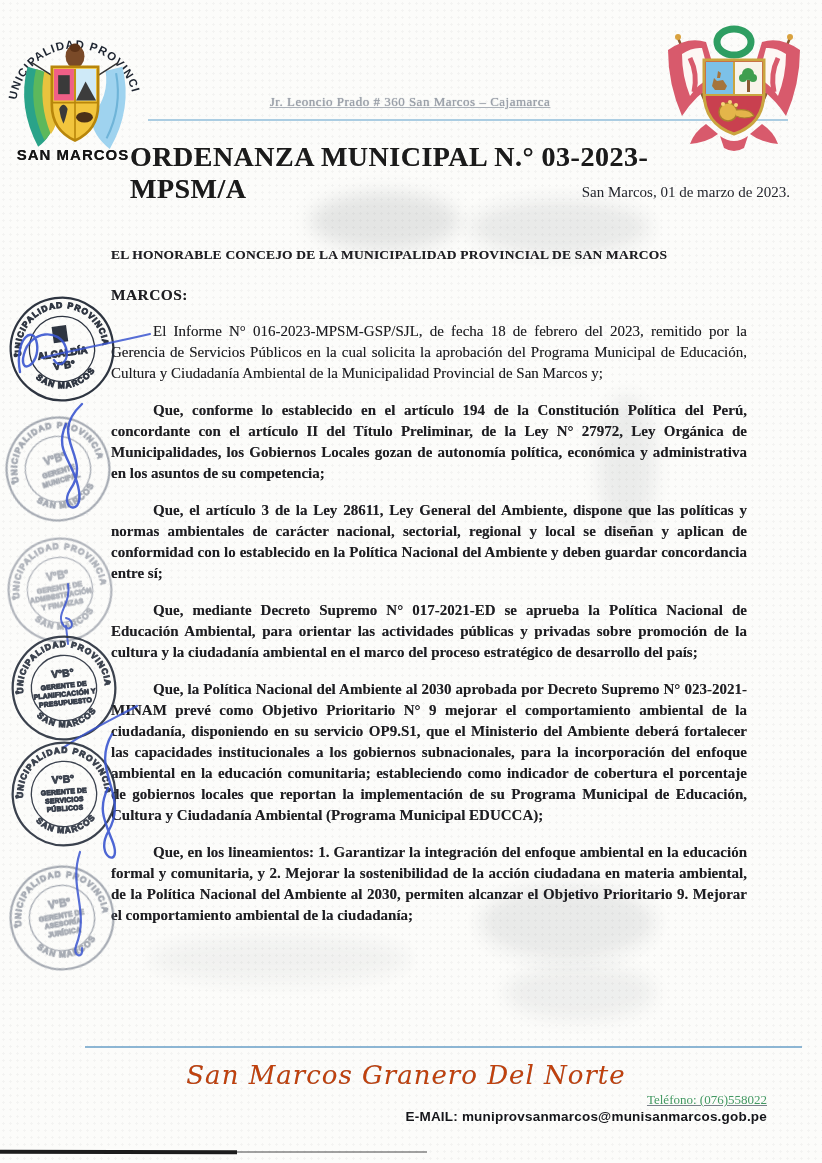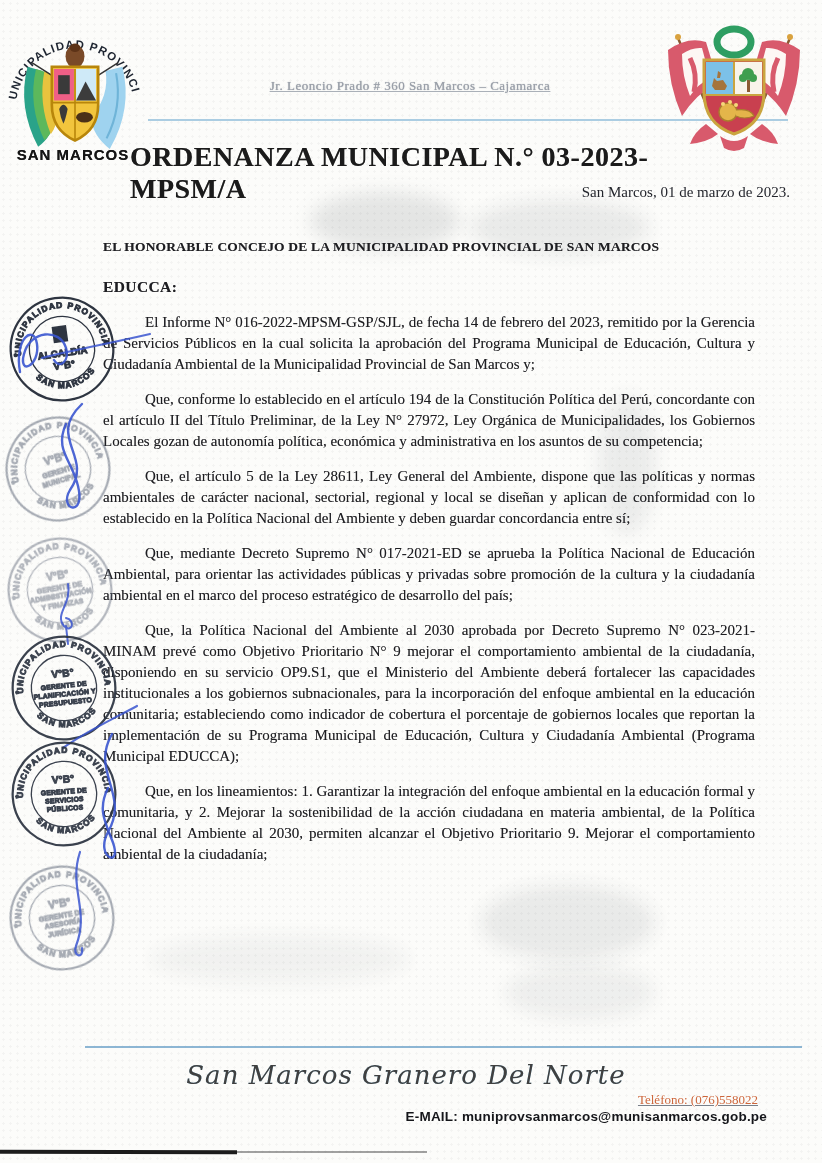--- a/index.html
+++ b/index.html
@@ -27,21 +27,21 @@
     position:absolute;left:10px;top:146px;width:126px;text-align:center;
     font-family:"Liberation Sans",sans-serif;font-weight:bold;font-size:15px;
     letter-spacing:1px;color:#151515;text-shadow:0 0 .6px #333;
   }
   .org-name{
     position:absolute;left:150px;top:50px;width:520px;text-align:center;
     font-size:21px;font-weight:bold;letter-spacing:1px;color:#222;
     text-shadow:0 0 .5px rgba(20,20,20,.55);
   }
   .address{
-    position:absolute;left:150px;top:78px;width:520px;text-align:center;
+    position:absolute;left:150px;top:94px;width:520px;text-align:center;
     font-size:13px;color:#9aa0a9;letter-spacing:.5px;
     text-shadow:0 0 1px rgba(140,145,155,.9);
     text-decoration:underline;text-decoration-color:#aab0b8;
   }
   .head-rule{position:absolute;left:148px;top:119px;width:640px;height:2px;background:#9cc4dd;opacity:.85;}
   .peru-coat{position:absolute;left:660px;top:20px;width:148px;height:140px;}
 
   .doc-title{
     position:absolute;left:130px;top:141px;width:600px;
     font-size:28px;font-weight:bold;letter-spacing:.5px;color:#1b1b1b;
@@ -51,39 +51,39 @@
     position:absolute;right:32px;top:184px;
     font-size:15px;color:#23252c;margin-left:12px;
   }
 
   
   .body-col{
     position:absolute;left:95px;top:228px;width:668px;
     font-size:15px;line-height:21px;text-align:justify;
     color:#1e1e22;text-shadow:0 0 .4px rgba(30,30,35,.45);
   }
-  .body-col p{margin:8px;}
+  .body-col p{margin:16px;}
   .b-head{font-weight:bold;font-size:13.5px;letter-spacing:.2px;}
   .p-intro{margin-top:22px !important;}
   .lbl{font-weight:bold;font-size:15.5px;margin-top:19px !important;letter-spacing:.4px;}
   .lbl-big{font-weight:bold;font-size:18px;margin-top:24px !important;letter-spacing:.4px;}
-  .p-std{margin-top:14px !important;text-indent:42px;}
+  .p-std{margin-top:14px !important;text-indent:42px;font-weight:bold;}
   .p-first{margin-top:15px !important;text-indent:42px;}
 
   .strike-line{position:absolute;left:85px;top:1046px;width:717px;height:2px;background:#79a9cc;opacity:.85;}
 
   
   .slogan{
     position:absolute;left:0;top:1060px;width:812px;text-align:center;
     font-family:"DejaVu Serif",serif;font-style:italic;
-    font-size:26px;letter-spacing:1px;color:#404040;
+    font-size:26px;letter-spacing:1px;color:#c2410c;
     text-shadow:0 0 .6px rgba(130,195,230,.8);
   }
   .phone{
-    position:absolute;right:64px;top:1092px;font-size:13px;color:#c2410c;opacity:.8;
+    position:absolute;right:55px;top:1092px;font-size:13px;color:#15803d;opacity:.8;
     font-family:"Liberation Serif",serif;
     text-decoration:underline;text-decoration-color:#58606e;
   }
   .email{
     position:absolute;right:55px;top:1109px;font-size:13.5px;color:#15161a;
     font-family:"Liberation Sans",sans-serif;font-weight:bold;letter-spacing:.2px;text-align:right;
   }
   .scan-line{position:absolute;left:0;top:1150px;width:237px;height:4px;background:#1c1c1c;transform:skewY(.15deg);}
   .scan-line-tail{position:absolute;left:237px;top:1151px;width:190px;height:2px;background:#555;opacity:.55;}
 
@@ -194,24 +194,24 @@
     <path d="M46 104 Q34 112 30 124 Q48 122 58 114" fill="#d85a6c"></path>
     <path d="M102 104 Q114 112 118 124 Q100 122 90 114" fill="#d85a6c"></path>
     <path d="M60 116 Q74 126 88 116 L84 128 Q74 134 64 128 Z" fill="#d85a6c"></path>
   </svg>
 
   <div class="doc-title">ORDENANZA MUNICIPAL N.° 03-2023-MPSM/A</div>
   <div class="dateline">San Marcos, 01 de marzo de 2023.</div>
 
   <div class="body-col">
     <p class="b-head">EL HONORABLE CONCEJO DE LA MUNICIPALIDAD PROVINCIAL DE SAN MARCOS</p>
-    <p class="lbl">EDUCCA:</p>
-    <p class="p-first">El Informe N° 016-2022-MPSM-GSP/SJL, de fecha 14 de febrero del 2023, remitido por la Gerencia de Servicios Públicos en la cual solicita la aprobación del Programa Municipal de Educación, Cultura y Ciudadanía Ambiental de la Municipalidad Provincial de San Marcos y;</p>
+    <p class="lbl">MARCOS:</p>
+    <p class="p-first">El Informe N° 016-2023-MPSM-GSP/SJL, de fecha 18 de febrero del 2023, remitido por la Gerencia de Servicios Públicos en la cual solicita la aprobación del Programa Municipal de Educación, Cultura y Ciudadanía Ambiental de la Municipalidad Provincial de San Marcos y;</p>
     <p class="p-std">Que, conforme lo establecido en el artículo 194 de la Constitución Política del Perú, concordante con el artículo II del Título Preliminar, de la Ley N° 27972, Ley Orgánica de Municipalidades, los Gobiernos Locales gozan de autonomía política, económica y administrativa en los asuntos de su competencia;</p>
-    <p class="p-std">Que, el artículo 5 de la Ley 28611, Ley General del Ambiente, dispone que las políticas y normas ambientales de carácter nacional, sectorial, regional y local se diseñan y aplican de conformidad con lo establecido en la Política Nacional del Ambiente y deben guardar concordancia entre sí;</p>
+    <p class="p-std">Que, el artículo 3 de la Ley 28611, Ley General del Ambiente, dispone que las políticas y normas ambientales de carácter nacional, sectorial, regional y local se diseñan y aplican de conformidad con lo establecido en la Política Nacional del Ambiente y deben guardar concordancia entre sí;</p>
     <p class="p-std">Que, mediante Decreto Supremo N° 017-2021-ED se aprueba la Política Nacional de Educación Ambiental, para orientar las actividades públicas y privadas sobre promoción de la cultura y la ciudadanía ambiental en el marco del proceso estratégico de desarrollo del país;</p>
     <p class="p-std">Que, la Política Nacional del Ambiente al 2030 aprobada por Decreto Supremo N° 023-2021-MINAM prevé como Objetivo Prioritario N° 9 mejorar el comportamiento ambiental de la ciudadanía, disponiendo en su servicio OP9.S1, que el Ministerio del Ambiente deberá fortalecer las capacidades institucionales a los gobiernos subnacionales, para la incorporación del enfoque ambiental en la educación comunitaria; estableciendo como indicador de cobertura el porcentaje de gobiernos locales que reportan la implementación de su Programa Municipal de Educación, Cultura y Ciudadanía Ambiental (Programa Municipal EDUCCA);</p>
     <p class="p-std">Que, en los lineamientos: 1. Garantizar la integración del enfoque ambiental en la educación formal y comunitaria, y 2. Mejorar la sostenibilidad de la acción ciudadana en materia ambiental, de la Política Nacional del Ambiente al 2030, permiten alcanzar el Objetivo Prioritario 9. Mejorar el comportamiento ambiental de la ciudadanía;</p>
   </div>
   <div class="strike-line"></div>
 
   <div class="stamp st-darker" style="left:6px;top:293px;transform:rotate(-8deg);">
     <svg viewBox="0 0 120 120">
       <defs>
         <path id="t1" d="M 16 60 A 44 44 0 0 1 104 60"></path>

